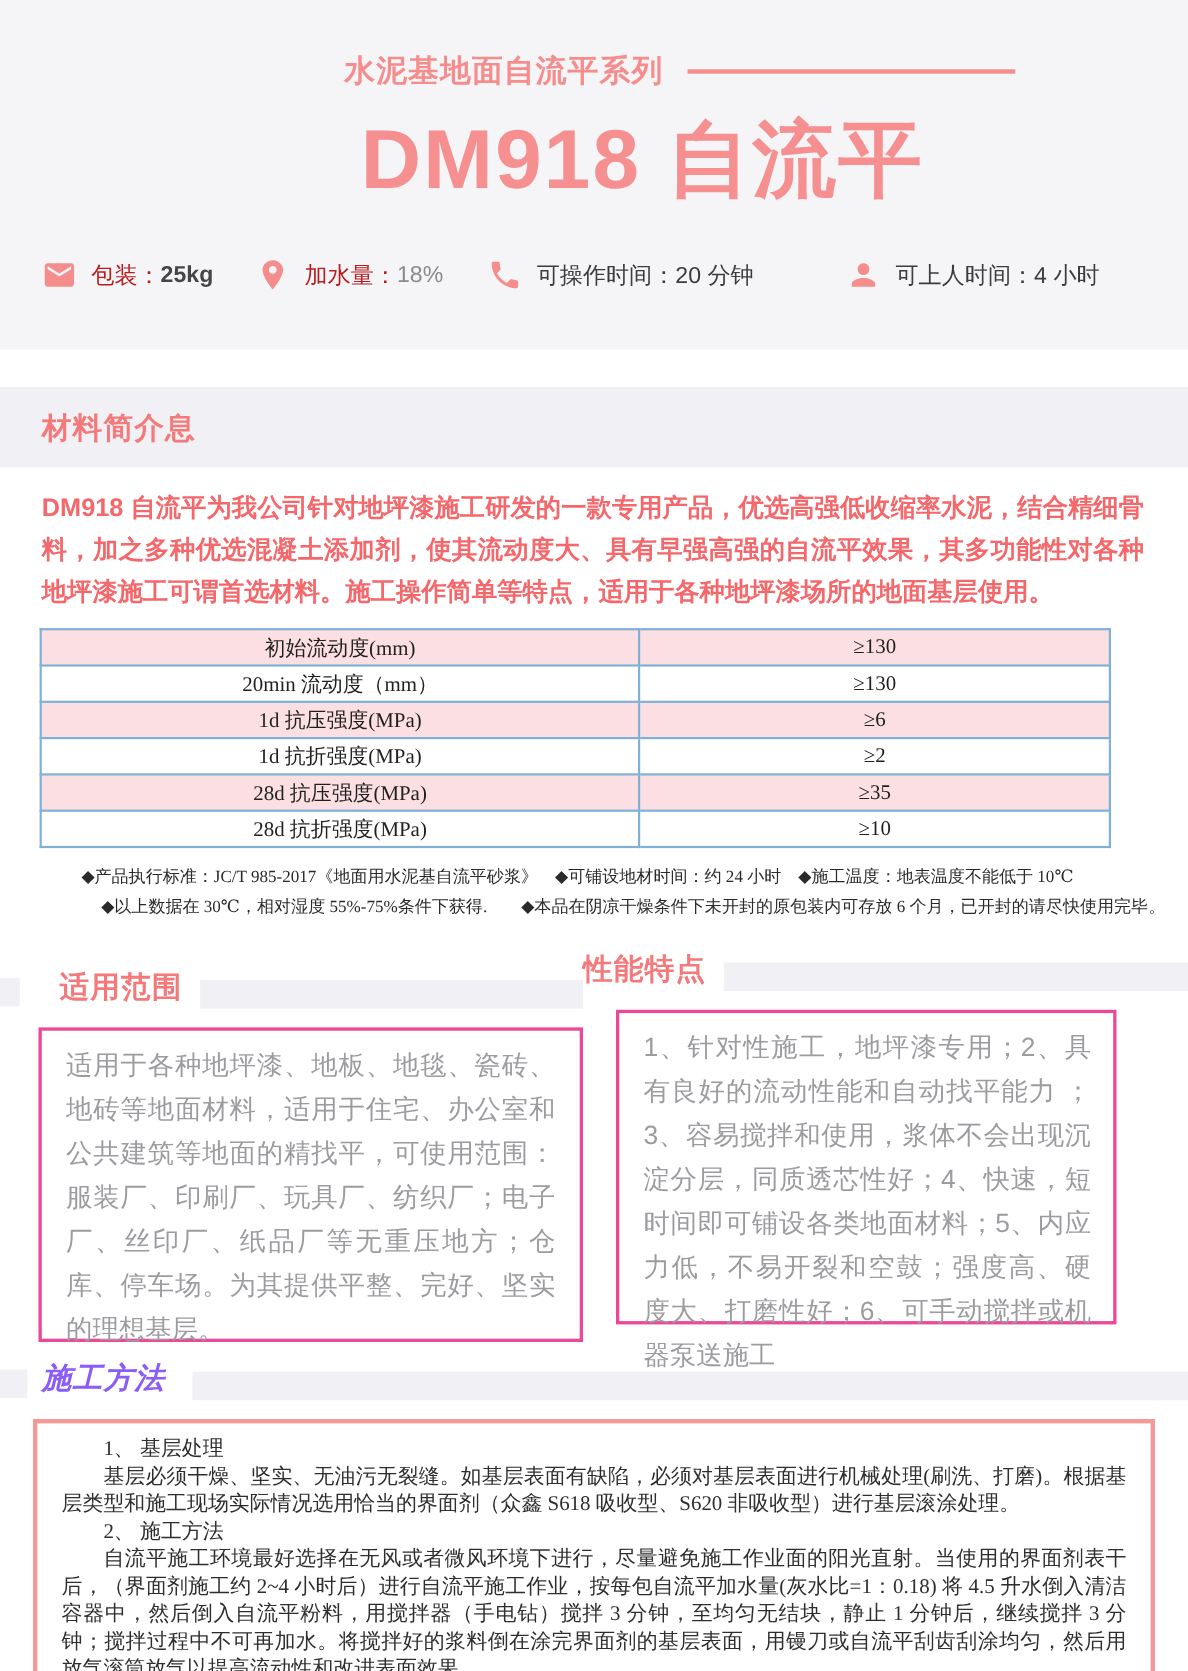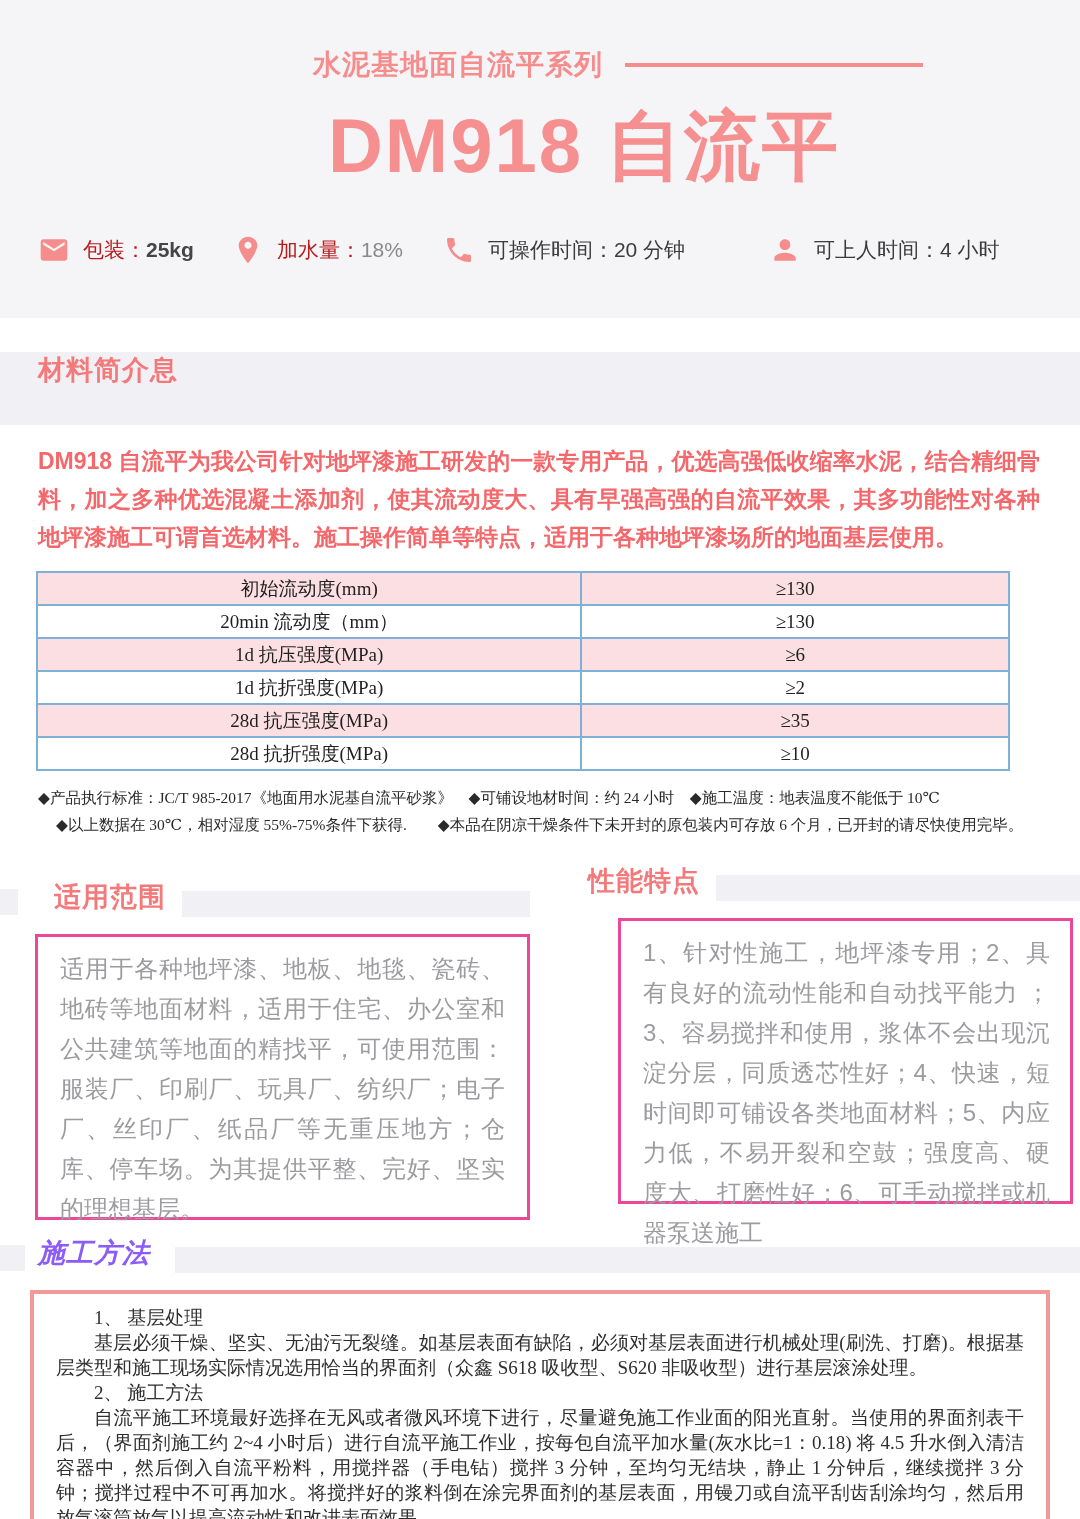--- a/index.html
+++ b/index.html
@@ -35,49 +35,49 @@
   .spec-item.s1 .spec-value { font-weight: bold; }
   .spec-item.s2 { margin-left: 38px; }
   .spec-item.s2 .spec-value { color: #8a8a8a; }
   .spec-item.s3 { margin-left: 40px; }
   .spec-item.s3 .spec-label, .spec-item.s3 .spec-value,
   .spec-item.s4 .spec-label, .spec-item.s4 .spec-value { color: #3c3c3c; }
   .spec-item.s4 { margin-left: 84px; }
 
   
   .gap-white { height: 34px; background: #ffffff; }
-  .intro-band { height: 73px; background: #f1f1f5; display: flex; align-items: flex-start; }
+  .intro-band { height: 73px; background: #f1f1f5; display: flex; align-items: center; }
   .intro-band h2 { margin-left: 38px; color: #f4797b; font-size: 27px; font-weight: bold; letter-spacing: 1px; }
 
   .intro-par {
     padding: 17px 40px 0 38px;
     color: #f4686b; font-weight: bold; font-size: 23px; line-height: 38px;
     text-align: justify;
   }
 
   
   .spec-table {
     margin: 15px 70px 0 36px;
     border-collapse: collapse; width: 974px;
     font-family: "Liberation Serif", "DejaVu Serif", serif;
     font-size: 19px; color: #1f1f1f;
   }
   .spec-table td { border: 2px solid #7fb1d7; height: 33px; text-align: center; padding: 0; }
   .spec-table td.c-label { width: 56%; }
   .spec-table tr.alt td { background: #fcdfe2; }
 
   
-  .footnotes { margin-top: 13px; font-size: 15.5px; color: #2a2a2a; line-height: 27px; }
+  .footnotes { margin-top: 13px; font-size: 15.5px; color: #2a2a2a; line-height: 27px; padding-left: 36px; }
   .footnotes .fl1 { padding-left: 38px; }
   .footnotes .fl2 { padding-left: 56px; }
 
   
   .two-col { display: flex; margin-top: 26px; }
   .col-left { width: 530px; flex: 0 0 auto; margin-top: 16px; }
-  .col-right { flex: 1; margin-left: 58px; }
+  .col-right { flex: 1; }
   .col-header { display: flex; align-items: flex-start; height: 46px; position: relative; }
   .edge-block { width: 18px; height: 26px; background: #f1f1f5; margin-top: 9px; flex: 0 0 auto; }
   .col-header h2 { color: #f4797b; font-size: 27px; font-weight: bold; letter-spacing: 1px; line-height: 34px; }
   .col-left .col-header h2 { margin-left: 36px; }
   .header-band { flex: 1; height: 26px; background: #f1f1f5; margin-top: 11px; margin-left: 16px; }
   .col-left .header-band { margin-right: 0; }
   .pink-box {
     border: 3px solid #ec4899;
     height: 286px;
     color: #9c9ca0; font-size: 24px; line-height: 40px;

